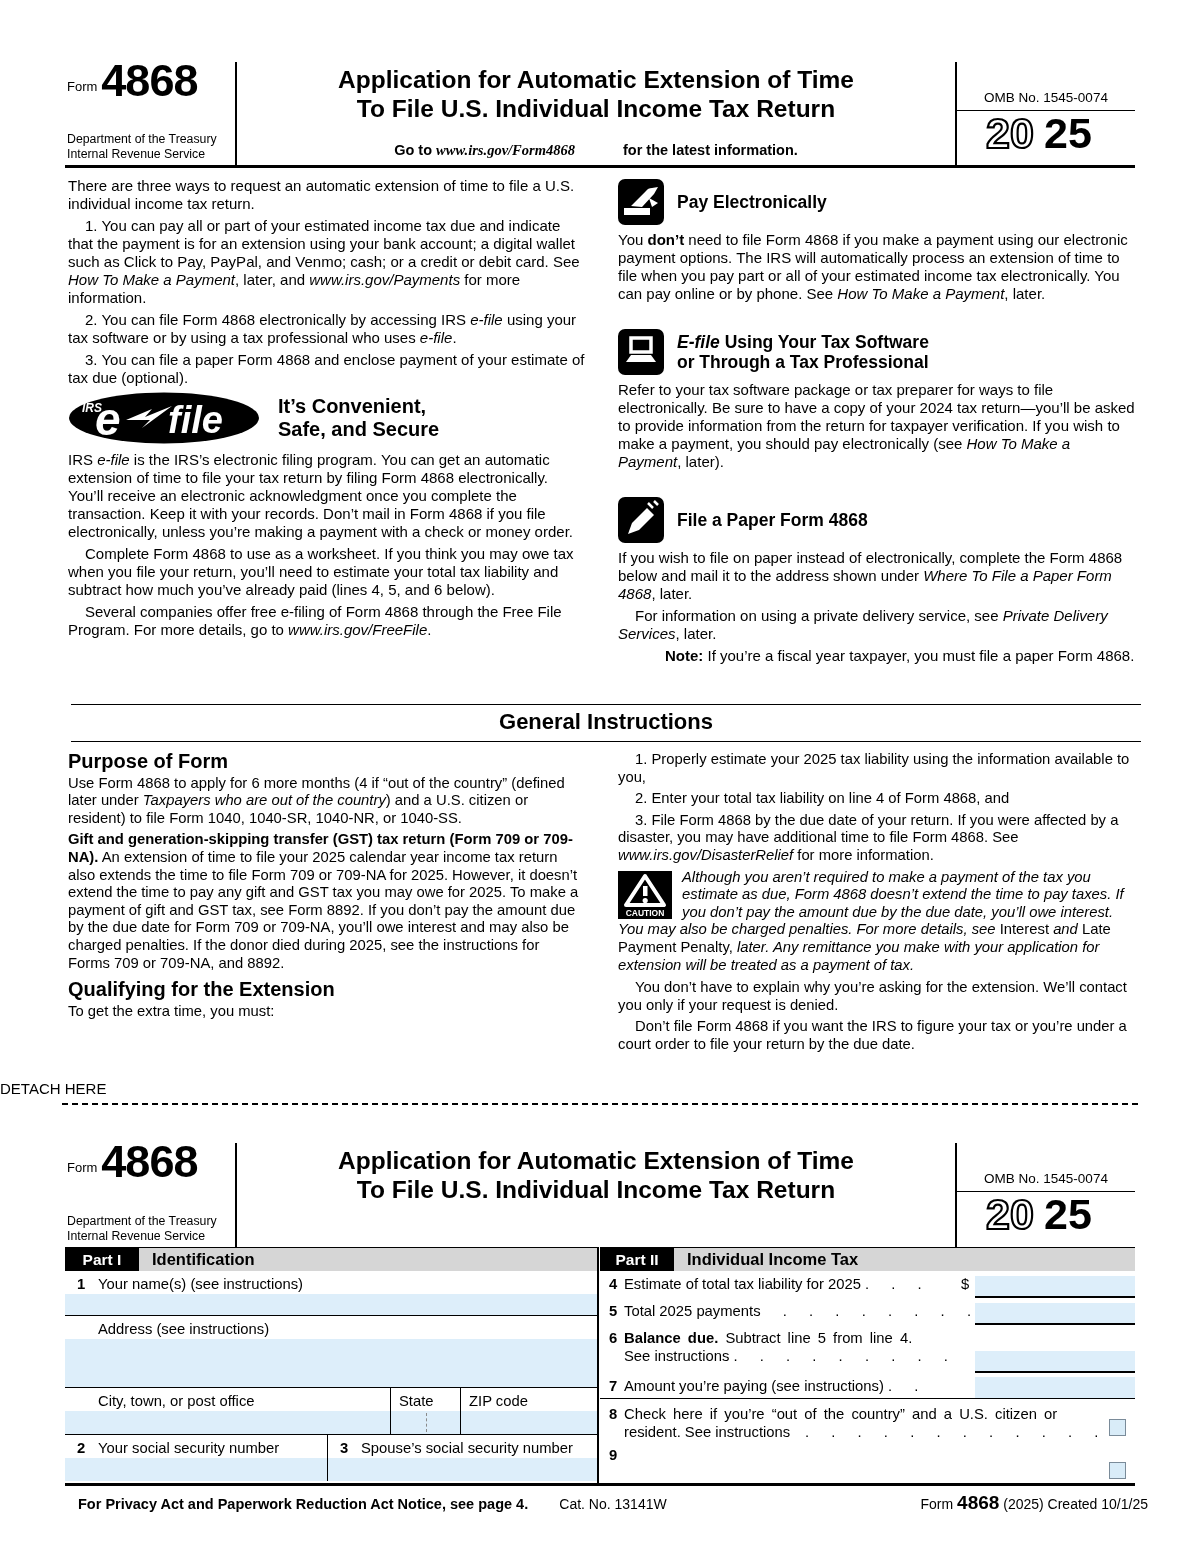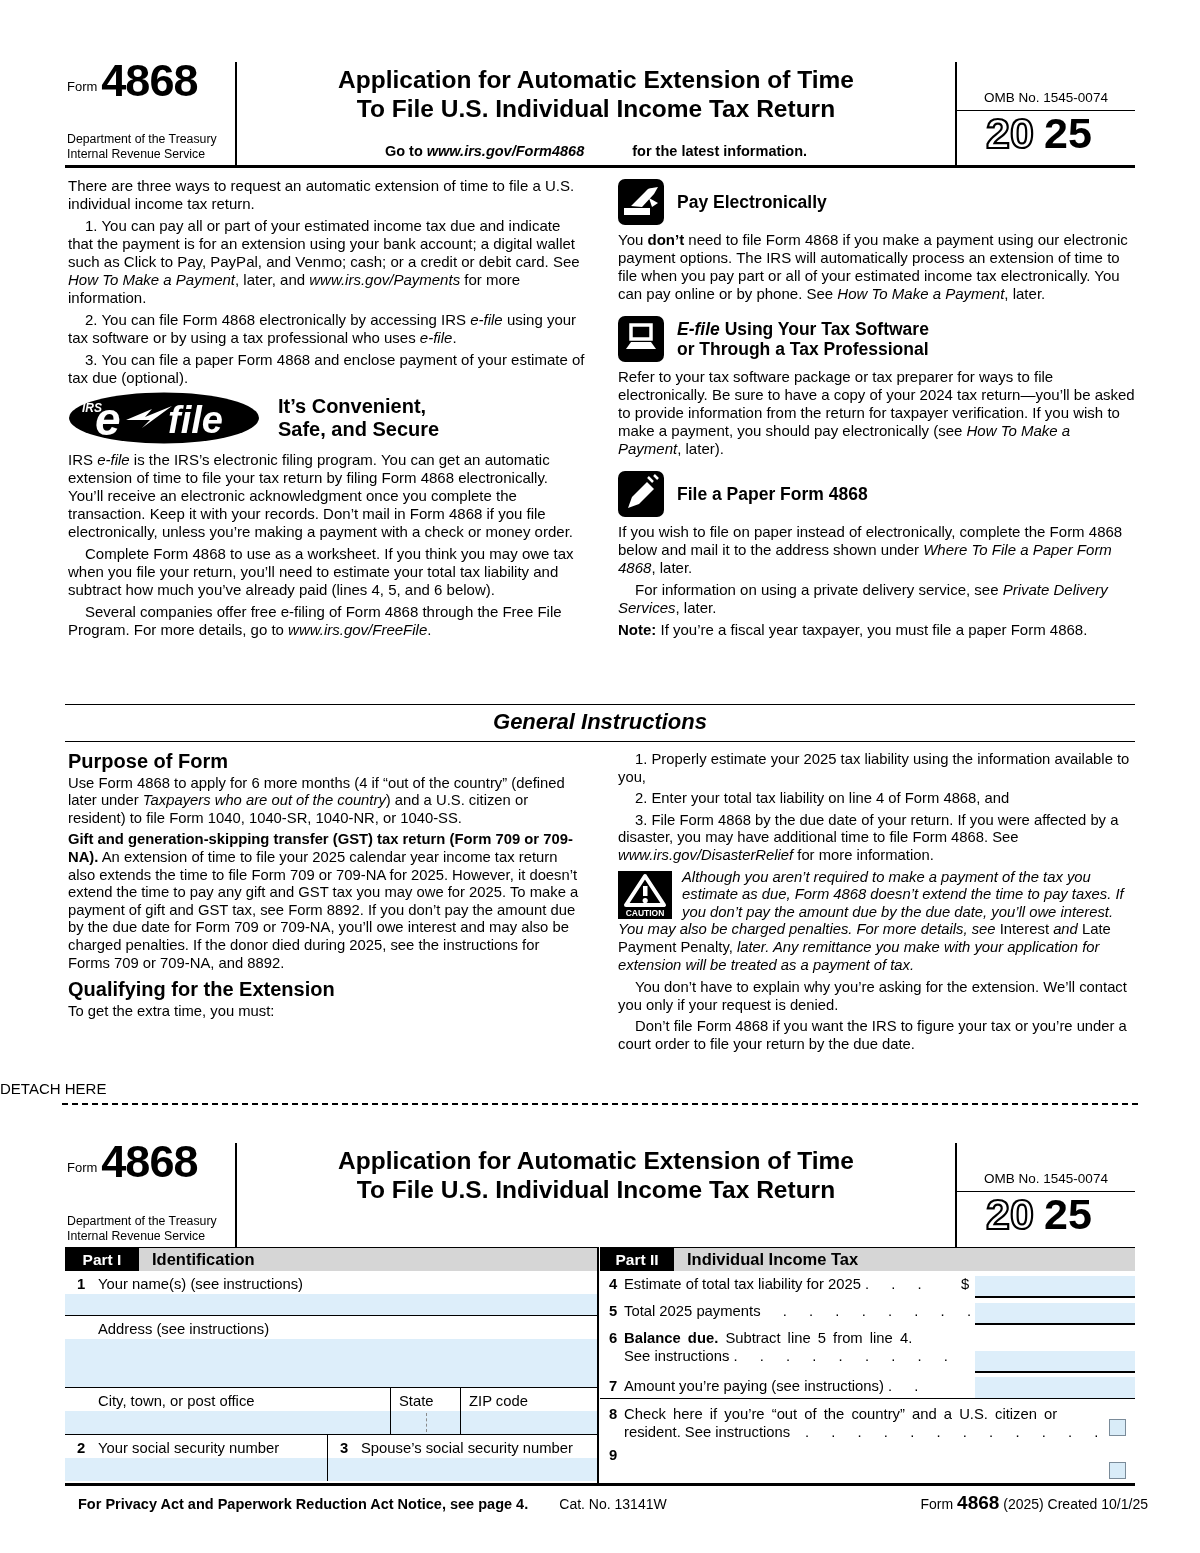--- a/index.html
+++ b/index.html
@@ -27,25 +27,25 @@
 
   
   .col{position:absolute;font-size:15px;line-height:18px;}
   .colL{left:68px;width:517px;top:177px;height:527px;overflow:hidden;}
   .colR{left:618px;width:517px;top:177px;height:527px;overflow:hidden;}
   .p{margin:0 0 4px;}
   .ind{text-indent:17px;}
   .efile-row{display:flex;align-items:center;gap:18px;margin:5px 0 7px;}
   .efile-head{font-weight:bold;font-size:20px;line-height:23px;}
   .icon-row{display:flex;align-items:center;gap:13px;margin:2px 0 6px;}
-  .icon-row.later{margin-top:13px;}
+  .icon-row.later{margin-top:26px;}
   .icon-head{font-weight:bold;font-size:17.5px;line-height:20px;}
 
   
-  .gi-band{position:absolute;left:65px;width:1070px;top:704px;border-top:1.5px solid #000;border-bottom:1.5px solid #000;font-style:italic;}
+  .gi-band{position:absolute;left:71px;width:1070px;top:704px;border-top:1.5px solid #000;border-bottom:1.5px solid #000;}
   .gi-title{text-align:center;font-size:22px;font-weight:bold;padding:4px 0 6px;}
   .giL{left:68px;width:517px;top:751px;height:324px;overflow:hidden;line-height:17.6px;font-size:14.8px;}
   .giR{left:618px;width:517px;top:751px;height:324px;overflow:hidden;line-height:17.6px;font-size:14.8px;}
   .sub-head{font-size:20px;font-weight:bold;margin:2px 0 4px;}
   .mt{margin-top:9px;}
   .caution-wrap{margin:3px 0 5px;}
   .caution-icon{float:left;margin:2px 10px 2px 0;}
   .clear{clear:both;}
 
   
@@ -116,21 +116,21 @@
       <div class="dept">
         <div>Department of the Treasury</div>
         <div>Internal Revenue Service</div>
       </div>
     </div>
     <div class="hc2">
       <div class="main-title">
         <div>Application for Automatic Extension of Time</div>
         <div>To File U.S. Individual Income Tax Return</div>
       </div>
-      <div class="goto"><span style="font-weight: bold;">Go to </span><span style="font-style: italic; font-weight: bold;">www.irs.gov/Form4868</span><span style="font-weight: bold; margin-left: 44px;"> for the latest information.</span></div>
+      <div class="goto"><span style="font-weight: bold;">Go to </span><span style="font-style: italic; font-weight: bold; font-family: Liberation Serif, serif;">www.irs.gov/Form4868</span><span style="font-weight: bold; margin-left: 44px;"> for the latest information.</span></div>
     </div>
     <div class="hc3">
       <div class="omb">OMB No. 1545-0074</div>
       <div class="year">
         <svg width="124" height="44" viewBox="0 0 124 44">
           <text x="2" y="37" font-size="43" font-weight="bold" fill="#fff" stroke="#000" stroke-width="2.2">20</text>
           <text x="60" y="37" font-size="43" font-weight="bold" fill="#000">25</text>
         </svg>
       </div>
     </div>
@@ -188,21 +188,21 @@
       <svg width="46" height="46" viewBox="0 0 46 46">
         <rect width="46" height="46" rx="7" fill="#000"></rect>
         <polygon points="10,37 14,26 29,11 36,18 21,33" fill="#fff"></polygon>
         <path d="M30 6 l5 5" stroke="#fff" stroke-width="2.5"></path>
         <path d="M36 4 l4 4" stroke="#fff" stroke-width="2.5"></path>
       </svg>
       <div class="icon-head">File a Paper Form 4868</div>
     </div>
     <p class="p"><span>If you wish to file on paper instead of electronically, complete the Form 4868 below and mail it to the address shown under </span><span style="font-style: italic;">Where To File a Paper Form 4868</span><span>, later.</span></p>
     <p class="p ind"><span>For information on using a private delivery service, see </span><span style="font-style: italic;">Private Delivery Services</span><span>, later.</span></p>
-    <p class="p"><span style="font-weight: bold;">Note:</span><span> If you’re a fiscal year taxpayer, you must file a paper Form 4868.</span></p>
+    <p class="p"><span style="font-weight: bold; margin-left: 47px;">Note:</span><span> If you’re a fiscal year taxpayer, you must file a paper Form 4868.</span></p>
   </div>
 
   <div class="gi-band">
     <div class="gi-title">General Instructions</div>
   </div>
 
   <div class="col giL">
     <div class="sub-head">Purpose of Form</div>
     <p class="p"><span>Use Form 4868 to apply for 6 more months (4 if “out of the country” (defined later under </span><span style="font-style: italic;">Taxpayers who are out of the country</span><span>) and a U.S. citizen or resident) to file Form 1040, 1040-SR, 1040-NR, or 1040-SS.</span></p>
     <p class="p"><span style="font-weight: bold;">Gift and generation-skipping transfer (GST) tax return (Form 709 or 709-NA).</span><span> An extension of time to file your 2025 calendar year income tax return also extends the time to file Form 709 or 709-NA for 2025. However, it doesn’t extend the time to pay any gift and GST tax you may owe for 2025. To make a payment of gift and GST tax, see Form 8892. If you don’t pay the amount due by the due date for Form 709 or 709-NA, you’ll owe interest and may also be charged penalties. If the donor died during 2025, see the instructions for Forms 709 or 709-NA, and 8892.</span></p>

